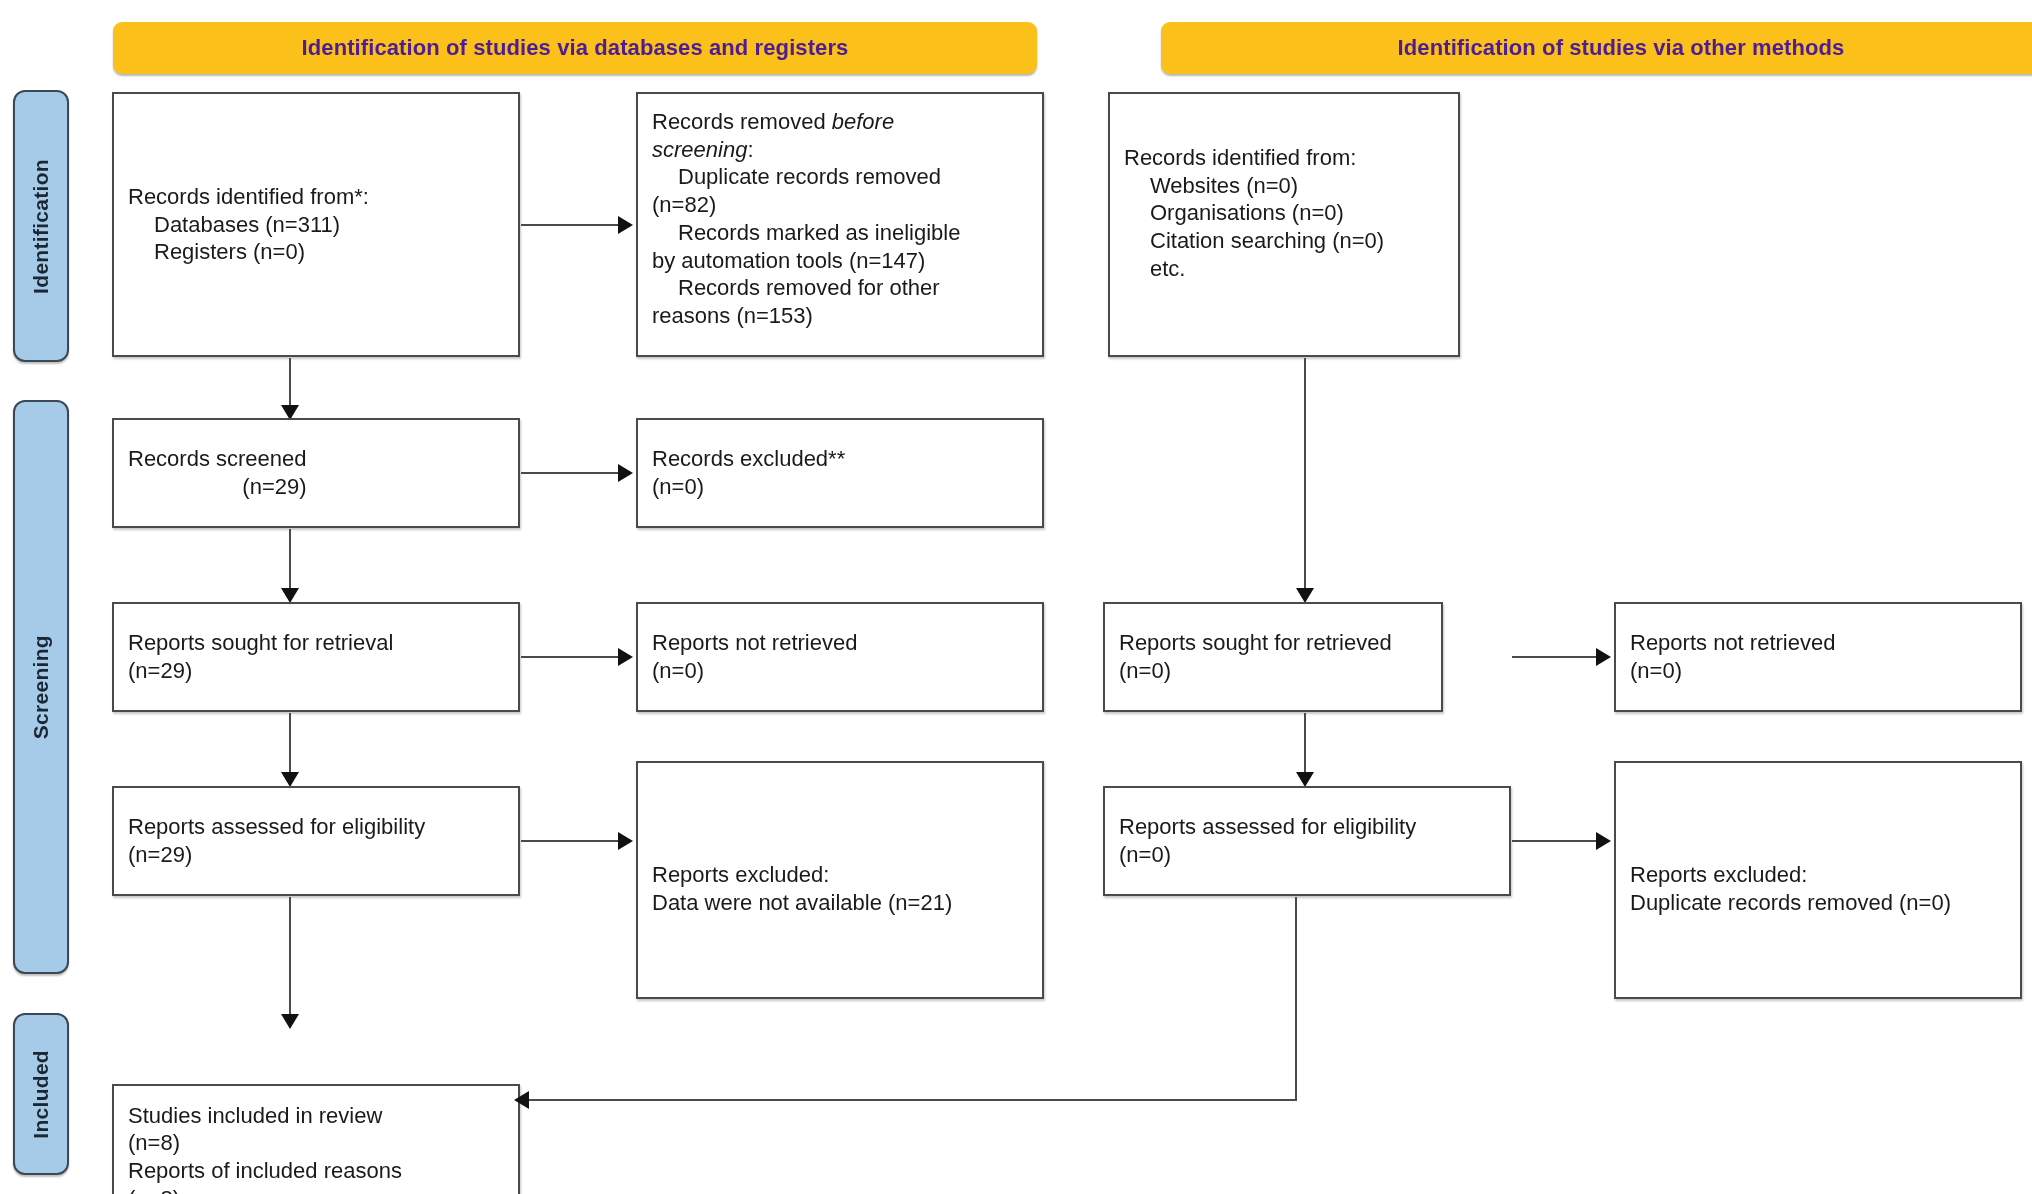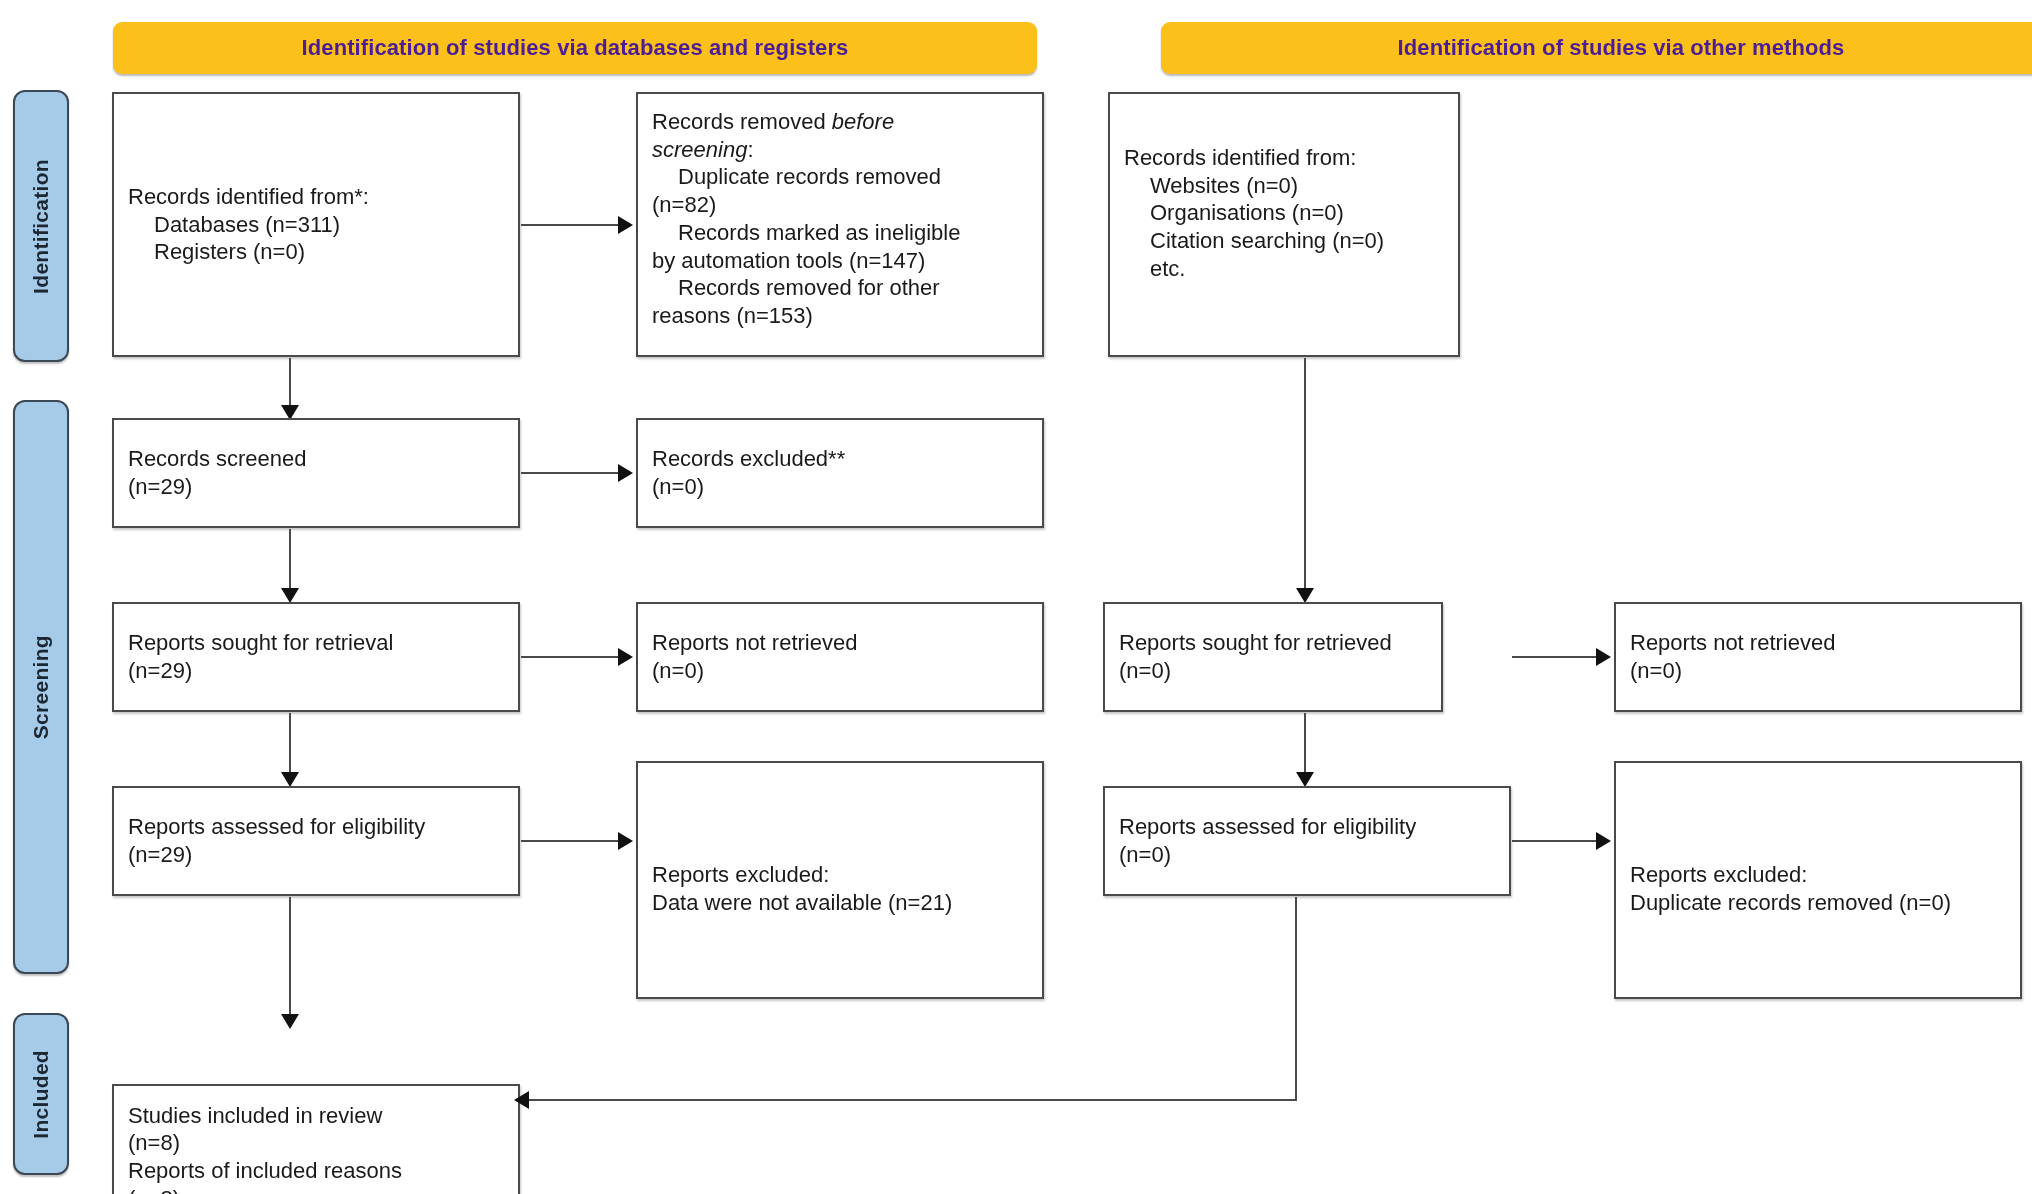--- a/index.html
+++ b/index.html
@@ -134,21 +134,21 @@
   <div class="box top-align" style="left:636px; top:92px; width:408px; height:265px;">
     <div class="btext"><span>Records removed </span><span class="ital">before</span><br><span class="ital">screening</span><span>:</span><br><span class="indent">Duplicate records removed</span><br><span>(n=82)</span><br><span class="indent">Records marked as ineligible</span><br><span>by automation tools (n=147)</span><br><span class="indent">Records removed for other</span><br><span>reasons (n=153)</span></div>
   </div>
 
   <div class="conn hline" style="left:521px; top:224px; width:97px;"></div>
   <div class="arrow arrow-right" style="left:618px; top:216px;"></div>
 
   <div class="conn vline" style="left:289px; top:358px; height:50px;"></div>
   <div class="arrow arrow-down" style="left:281px; top:405px;"></div>
 
-  <div class="box" style="left:112px; top:418px; width:408px; height:110px;">
+  <div class="box" style="left:112px; top:418px; width:408px; height:110px;text-align:right;">
     <div class="btext"><span>Records screened</span><br><span>(n=29)</span></div>
   </div>
 
   <div class="box" style="left:636px; top:418px; width:408px; height:110px;">
     <div class="btext"><span>Records excluded**</span><br><span>(n=0)</span></div>
   </div>
 
   <div class="conn hline" style="left:521px; top:472px; width:97px;"></div>
   <div class="arrow arrow-right" style="left:618px; top:464px;"></div>
 

